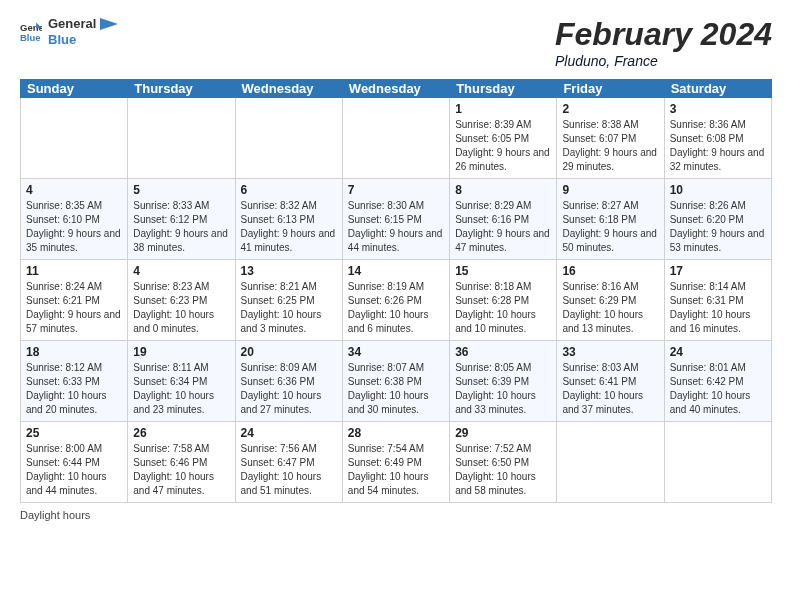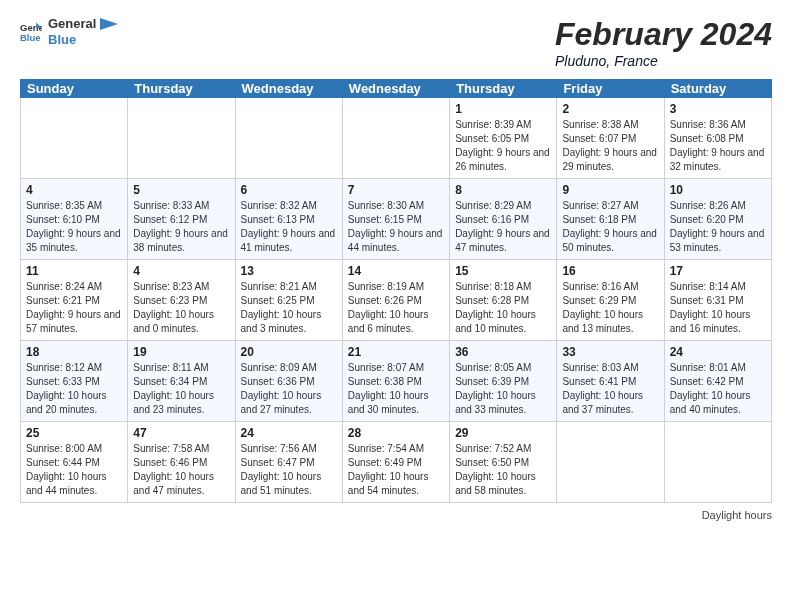--- a/index.html
+++ b/index.html
@@ -76,21 +76,21 @@
       font-size: 10px;
       color: #333;
       line-height: 1.4;
     }
     tr:nth-child(odd) td { background: #fff; }
     tr:nth-child(even) td { background: #f5f9ff; }
     .footer {
       margin-top: 6px;
       font-size: 11px;
       color: #444;
-      text-align: right;
+      text-align: left;
     }
   </style>
 </head>
 <body>
 
 <div class="page">
   <div class="header">
     <div class="logo">
       <svg class="logo-icon" viewBox="0 0 30 30" xmlns="http://www.w3.org/2000/svg">
         <text x="0" y="14" font-size="13" font-weight="bold" fill="#333">General</text>
@@ -210,21 +210,21 @@
           </td>
           <td>
             <span class="day-num">19</span>
             <div class="day-info">Sunrise: 8:11 AM<br>Sunset: 6:34 PM<br>Daylight: 10 hours and 23 minutes.</div>
           </td>
           <td>
             <span class="day-num">20</span>
             <div class="day-info">Sunrise: 8:09 AM<br>Sunset: 6:36 PM<br>Daylight: 10 hours and 27 minutes.</div>
           </td>
           <td>
-            <span class="day-num">21</span>
+            <span class="day-num">34</span>
             <div class="day-info">Sunrise: 8:07 AM<br>Sunset: 6:38 PM<br>Daylight: 10 hours and 30 minutes.</div>
           </td>
           <td>
             <span class="day-num">36</span>
             <div class="day-info">Sunrise: 8:05 AM<br>Sunset: 6:39 PM<br>Daylight: 10 hours and 33 minutes.</div>
           </td>
           <td>
             <span class="day-num">33</span>
             <div class="day-info">Sunrise: 8:03 AM<br>Sunset: 6:41 PM<br>Daylight: 10 hours and 37 minutes.</div>
           </td>
@@ -232,21 +232,21 @@
             <span class="day-num">24</span>
             <div class="day-info">Sunrise: 8:01 AM<br>Sunset: 6:42 PM<br>Daylight: 10 hours and 40 minutes.</div>
           </td>
         </tr>
         <tr>
           <td>
             <span class="day-num">25</span>
             <div class="day-info">Sunrise: 8:00 AM<br>Sunset: 6:44 PM<br>Daylight: 10 hours and 44 minutes.</div>
           </td>
           <td>
-            <span class="day-num">47</span>
+            <span class="day-num">26</span>
             <div class="day-info">Sunrise: 7:58 AM<br>Sunset: 6:46 PM<br>Daylight: 10 hours and 47 minutes.</div>
           </td>
           <td>
             <span class="day-num">24</span>
             <div class="day-info">Sunrise: 7:56 AM<br>Sunset: 6:47 PM<br>Daylight: 10 hours and 51 minutes.</div>
           </td>
           <td>
             <span class="day-num">28</span>
             <div class="day-info">Sunrise: 7:54 AM<br>Sunset: 6:49 PM<br>Daylight: 10 hours and 54 minutes.</div>
           </td>

